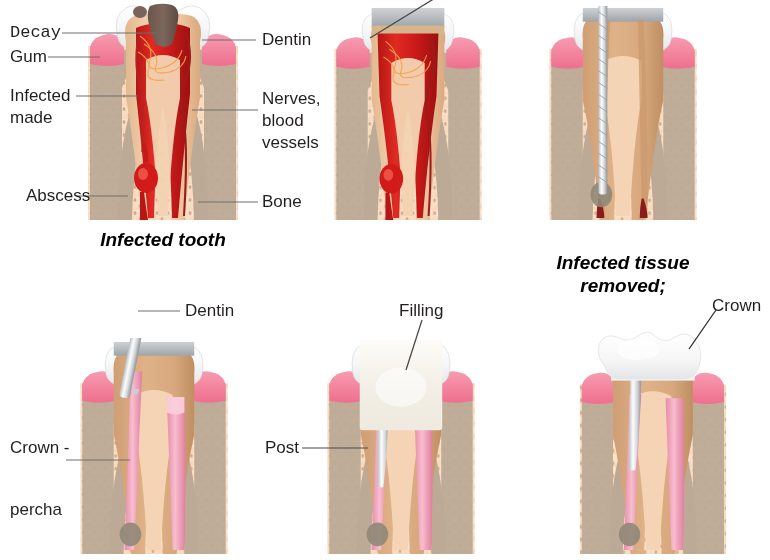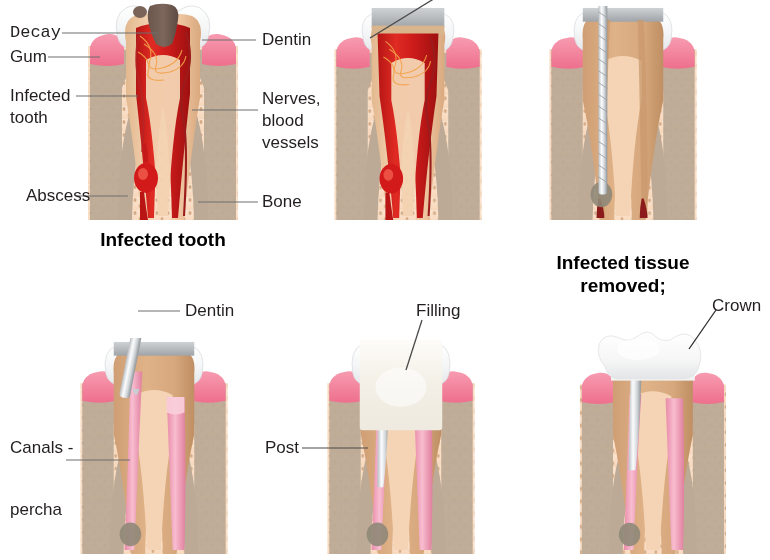--- a/index.html
+++ b/index.html
@@ -9,21 +9,21 @@
     color:#1a1a1a;
   }
   .stage{position:absolute;left:0;top:0;width:770px;height:560px;}
   .panel{position:absolute;}
   .panel svg{display:block;}
   .label{
     position:absolute;font-size:17px;line-height:22px;color:#231f20;
     white-space:pre;font-family:"Liberation Sans","DejaVu Sans",sans-serif;
   }
   .caption{
-    position:absolute;font-weight:bold;font-size:19px;
+    position:absolute;font-weight:bold;font-style:italic;font-size:19px;
     line-height:23px;color:#000;text-align:center;white-space:pre-line;
     font-family:"Liberation Sans","DejaVu Sans",sans-serif;
   }
   .leader{position:absolute;overflow:visible;pointer-events:none;}
 </style>
 </head>
 <body>
 
 <div class="stage">
 
@@ -152,21 +152,21 @@
       <line x1="76" y1="196" x2="128" y2="196"></line>
       <line x1="202" y1="40" x2="256" y2="40"></line>
       <line x1="192" y1="110" x2="258" y2="110"></line>
       <line x1="198" y1="202" x2="258" y2="202"></line>
     </g>
   </svg>
 
   <div class="label" style="left:10px;top:22px;font-family:Liberation Mono, monospace;">Decay</div>
   <div class="label" style="left:10px;top:46px;">Gum</div>
   <div class="label" style="left:10px;top:85px;">Infected</div>
-  <div class="label" style="left:10px;top:107px;">tooth</div>
+  <div class="label" style="left:10px;top:107px;">made</div>
   <div class="label" style="left:2px;top:185px;margin-left:24px;">Abscess</div>
   <div class="label" style="left:262px;top:29px;">Dentin</div>
   <div class="label" style="left:262px;top:88px;">Nerves,</div>
   <div class="label" style="left:262px;top:110px;">blood</div>
   <div class="label" style="left:262px;top:132px;">vessels</div>
   <div class="label" style="left:262px;top:191px;">Bone</div>
 
   <div class="caption" style="left:63px;top:228px;width:200px;">Infected tooth</div>
 
   <div class="panel" style="left:333px;top:6px;width:150px;height:214px;">
@@ -285,21 +285,21 @@
       </g>
     </svg>
   </div>
 
   <svg class="leader" style="left:0;top:280px;width:260px;height:220px;">
     <line x1="138" y1="31" x2="180" y2="31" stroke="#6e6e6e" stroke-width="1.2"></line>
     <line x1="66" y1="180" x2="130" y2="180" stroke="#6e6e6e" stroke-width="1.2"></line>
   </svg>
 
   <div class="label" style="left:185px;top:300px;">Dentin</div>
-  <div class="label" style="left:10px;top:437px;">Canals -</div>
+  <div class="label" style="left:10px;top:437px;">Crown -</div>
   <div class="label" style="left:10px;top:459px;margin-top:40px;">percha</div>
 
   <div class="panel" style="left:315px;top:338px;width:172px;height:216px;">
     <svg width="172" height="216" viewBox="0 0 172 220">
       <rect x="11" y="46" width="150" height="174" fill="url(#pSpeck)"></rect>
       <path d="M13 46 L13 220 L45 220 L45 88 Q53 64 69 52 Z" fill="#bcaa96" opacity="0.95"></path>
       <path d="M159 46 L159 220 L127 220 L127 88 Q119 64 103 52 Z" fill="#bcaa96" opacity="0.95"></path>
       <path d="M41 220 Q41 122 67 78 L105 78 Q131 122 131 220 Z" fill="#bcaa96"></path>
       <path d="M55 220 Q57 134 77 98 L95 98 Q115 134 117 220 Z" fill="url(#pSpeck)"></path>
       <path d="M13 48 Q15 36 31 34 Q45 33 47 48 L47 64 Q31 68 13 64 Z" fill="url(#gGum)"></path>
@@ -319,21 +319,21 @@
       <rect x="44" y="2" width="84" height="92" rx="3" fill="url(#gFill)"></rect>
       <ellipse cx="86" cy="50" rx="26" ry="20" fill="#ffffff" opacity="0.55"></ellipse>
     </svg>
   </div>
 
   <svg class="leader" style="left:250px;top:280px;width:280px;height:220px;">
     <line x1="172" y1="40" x2="156" y2="90" stroke="#4a4a4a" stroke-width="1.3"></line>
     <line x1="52" y1="168" x2="118" y2="168" stroke="#4a4a4a" stroke-width="1.2"></line>
   </svg>
 
-  <div class="label" style="left:399px;top:300px;margin-left:17px;">Filling</div>
+  <div class="label" style="left:399px;top:300px;">Filling</div>
   <div class="label" style="left:265px;top:437px;">Post</div>
 
   <div class="panel" style="left:560px;top:328px;width:180px;height:226px;">
     <svg width="180" height="226" viewBox="0 0 180 232">
       <rect x="18" y="58" width="150" height="174" fill="url(#pSpeck)"></rect>
       <path d="M20 58 L20 232 L52 232 L52 100 Q60 76 76 64 Z" fill="#bcaa96" opacity="0.95"></path>
       <path d="M166 58 L166 232 L134 232 L134 100 Q126 76 110 64 Z" fill="#bcaa96" opacity="0.95"></path>
       <path d="M48 232 Q48 134 74 90 L112 90 Q138 134 138 232 Z" fill="#bcaa96"></path>
       <path d="M62 232 Q64 146 84 110 L102 110 Q122 146 124 232 Z" fill="url(#pSpeck)"></path>
       <path d="M20 60 Q22 48 38 46 Q52 45 54 60 L54 76 Q38 80 20 76 Z" fill="url(#gGum)"></path>

